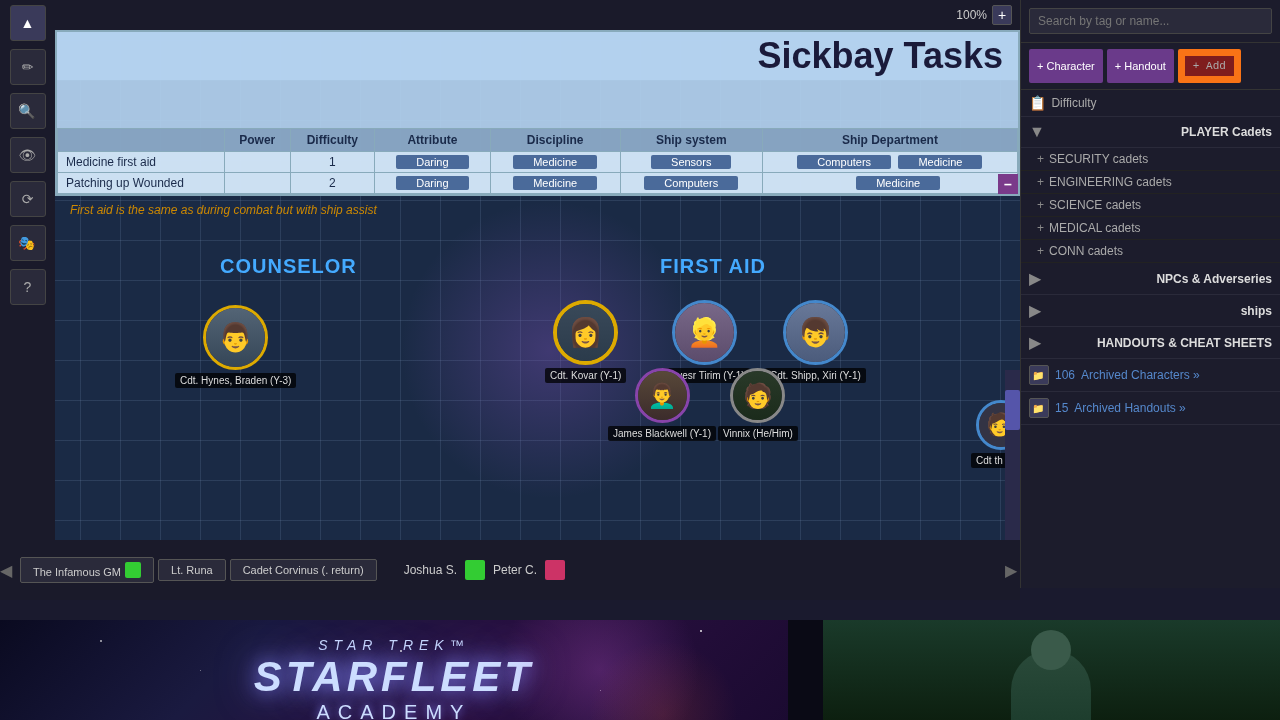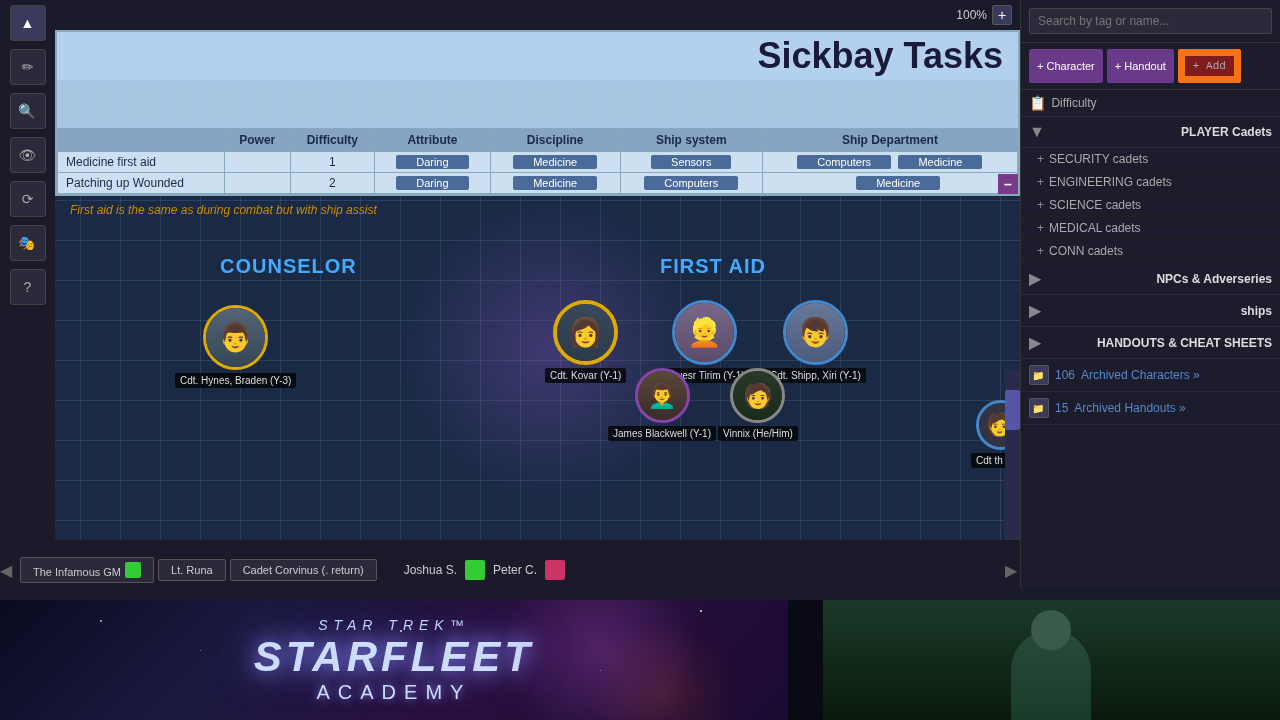--- a/index.html
+++ b/index.html
@@ -160,21 +160,21 @@
     .archive-row {
       display: flex; align-items: center; gap: 6px; padding: 6px 8px;
       color: #aaa; font-size: 12px; border-bottom: 1px solid #2a2a3a;
     }
     .archive-icon { width: 20px; height: 20px; background: #3a3a5a; border: 1px solid #555; border-radius: 2px; display: flex; align-items: center; justify-content: center; font-size: 10px; color: #aaa; }
     .archive-count { color: #5588cc; font-size: 12px; }
     .archive-link { color: #5588cc; font-size: 12px; }
 
     
     .bottom-strip {
-      width: 1280px; height: 120px; background: #0a0a15;
+      width: 1280px; height: 100px; background: #0a0a15;
       display: flex; position: absolute; bottom: 0; left: 0; gap: 35px;
     }
     .starfleet-banner {
       width: 810px; height: 120px; position: relative; overflow: hidden;
       background: linear-gradient(135deg, #0a0a20 0%, #1a1a40 30%, #2a1040 60%, #1a0a30 100%);
       display: flex; align-items: center; justify-content: center;
     }
     .starfleet-text-container {
       display: flex; flex-direction: column; align-items: center;
     }

